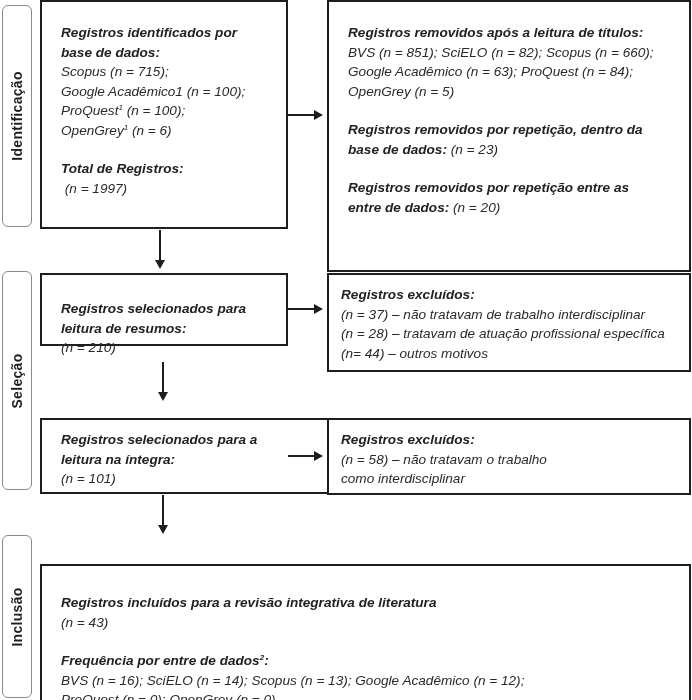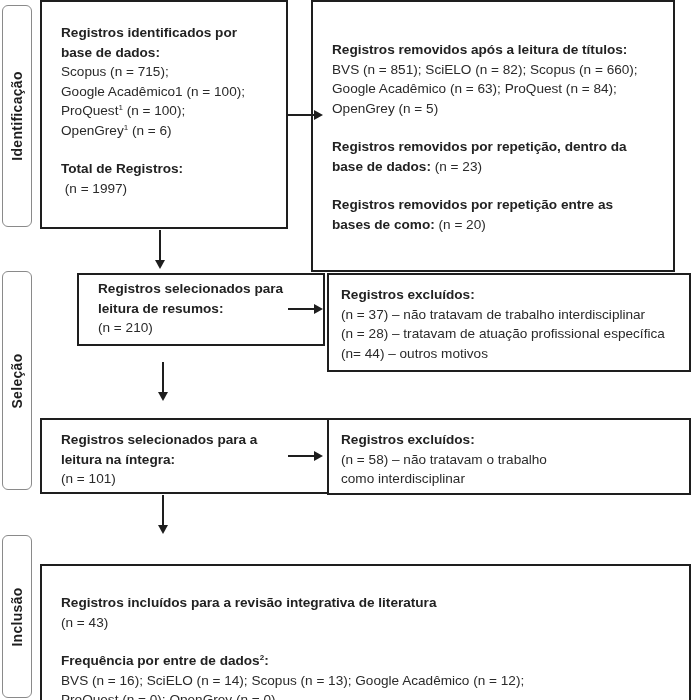--- a/index.html
+++ b/index.html
@@ -18,21 +18,21 @@
       transform: translate(-50%, -50%) rotate(-90deg);
       white-space: nowrap; font-weight: bold; font-size: 14px; color: #1e1e1e;
       letter-spacing: 0.3px;
     }
     .box {
       position: absolute; border: 2px solid #1e1e1e; box-sizing: border-box;
       background: #fff; font-size: 13.6px; line-height: 19.5px;
       padding: 0 10px 0 19px;
     }
     .box .b { font-weight: bold; color: #222; }
-    .box .line { display: block; white-space: nowrap; }
+    .box .line { display: block; white-space: nowrap; font-style: italic; }
     .box .gap { display: block; height: 19px; }
     sup { font-size: 8px; line-height: 0; vertical-align: 5px; }
     .arrow { position: absolute; }
     .arrow svg { display: block; overflow: visible; }
   </style>
 </head>
 <body>
 
 <div class="phase" style="top:5px; height:222px;">
   <span class="phase-label">Identificação</span>
@@ -49,34 +49,34 @@
   <span class="line b">base de dados:</span>
   <span class="line">Scopus (n = 715);</span>
   <span class="line">Google Acadêmico1 (n = 100);</span>
   <span class="line"><span>ProQuest</span><sup>1</sup><span> (n = 100);</span></span>
   <span class="line"><span>OpenGrey</span><sup>1</sup><span> (n = 6)</span></span>
   <span class="gap"></span>
   <span class="line b">Total de Registros:</span>
   <span class="line" style="white-space:pre;"> (n = 1997)</span>
 </div>
 
-<div class="box" style="left:311px; top:0px; width:364px; height:272px; padding-top:38px;">
+<div class="box" style="left:327px; top:0px; width:364px; height:272px; padding-top:21px;">
   <span class="line b">Registros removidos após a leitura de títulos:</span>
   <span class="line">BVS (n = 851); SciELO (n = 82); Scopus (n = 660);</span>
   <span class="line">Google Acadêmico (n = 63); ProQuest (n = 84);</span>
   <span class="line">OpenGrey (n = 5)</span>
   <span class="gap"></span>
   <span class="line b">Registros removidos por repetição, dentro da</span>
   <span class="line"><span class="b">base de dados:</span><span style="white-space:pre;"> (n = 23)</span></span>
   <span class="gap"></span>
   <span class="line b">Registros removidos por repetição entre as</span>
-  <span class="line"><span class="b">bases de como:</span><span style="white-space:pre;"> (n = 20)</span></span>
+  <span class="line"><span class="b">entre de dados:</span><span style="white-space:pre;"> (n = 20)</span></span>
 </div>
 
-<div class="box" style="left:40px; top:273px; width:248px; height:73px; padding-top:4px;margin-left:37px;">
+<div class="box" style="left:40px; top:273px; width:248px; height:73px; padding-top:24px;">
   <span class="line b">Registros selecionados para</span>
   <span class="line b">leitura de resumos:</span>
   <span class="line">(n = 210)</span>
 </div>
 
 <div class="box" style="left:327px; top:273px; width:364px; height:99px; padding-top:10px; padding-left:12px;">
   <span class="line b">Registros excluídos:</span>
   <span class="line">(n = 37) – não tratavam de trabalho interdisciplinar</span>
   <span class="line">(n = 28) – tratavam de atuação profissional específica</span>
   <span class="line">(n= 44) – outros motivos</span>

